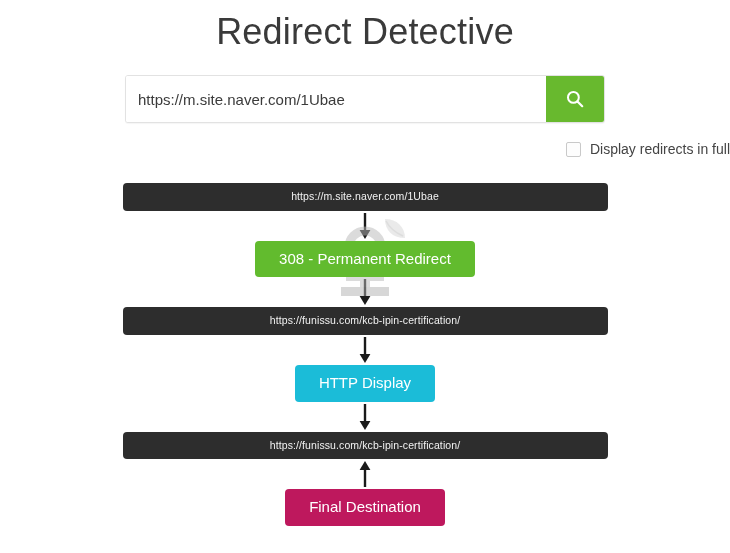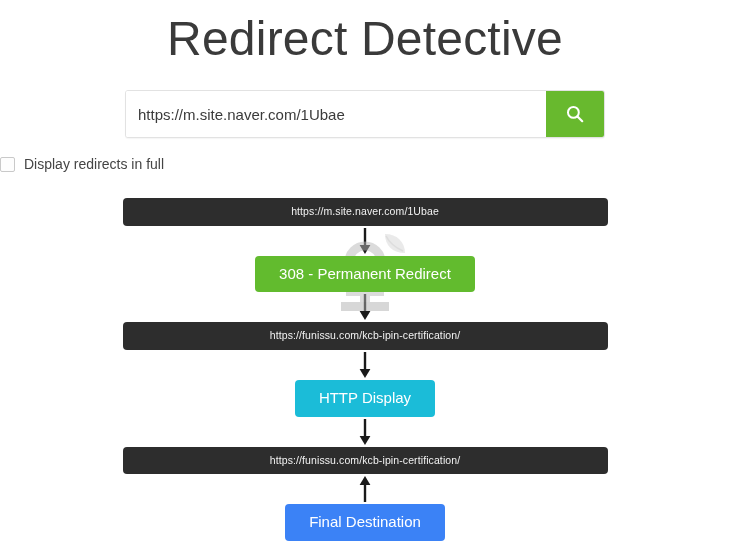--- a/index.html
+++ b/index.html
@@ -19,21 +19,21 @@
 
   .page {
     width: 730px;
     height: 553px;
     position: relative;
   }
 
   
   .page-title {
     text-align: center;
-    font-size: 48px;
+    font-size: 36px;
     font-weight: 300;
     color: #3a3a3a;
     letter-spacing: 0.2px;
     padding-top: 9px;
     line-height: 1.25;
   }
 
   
   .search-row {
     width: 480px;
@@ -68,21 +68,21 @@
     align-items: center;
     justify-content: center;
   }
   .search-button svg { display: block; }
 
   
   .checkbox-row {
     margin-top: 18px;
     display: flex;
     align-items: center;
-    justify-content: flex-start;
+    justify-content: flex-end;
     gap: 9px;
   }
 
   .checkbox-box {
     width: 15px;
     height: 15px;
     border: 1px solid #c9c9c9;
     border-radius: 2px;
     background: #fdfdfd;
     cursor: pointer;
@@ -126,21 +126,21 @@
     color: #ffffff;
     font-size: 15px;
     padding: 9px 24px;
     text-align: center;
     line-height: 1.25;
     position: relative;
     z-index: 2;
   }
   .badge-green { background: #62bb2e; }
   .badge-cyan  { background: #1bbcd8; }
-  .badge-teal  { background: #3b82f6; }
+  .badge-teal  { background: #be185d; }
 
   
   .arrow {
     display: flex;
     justify-content: center;
     align-items: center;
     height: 30px;
   }
   .arrow svg { display: block; }
 

